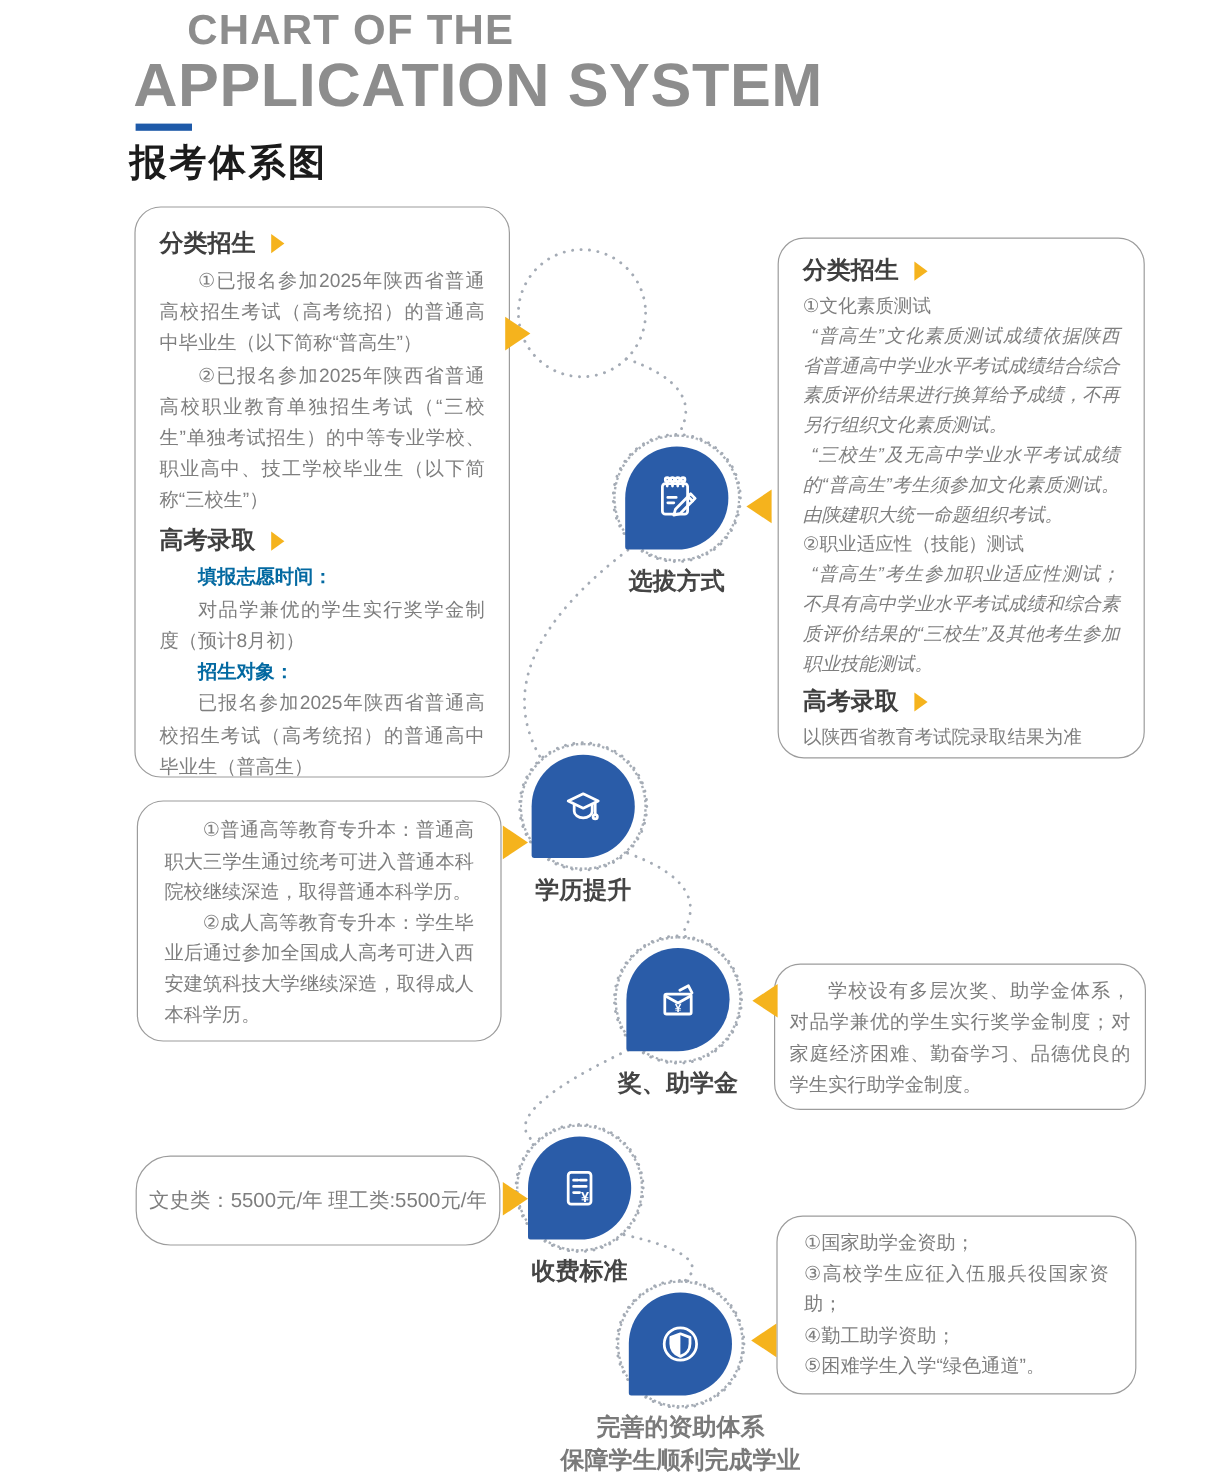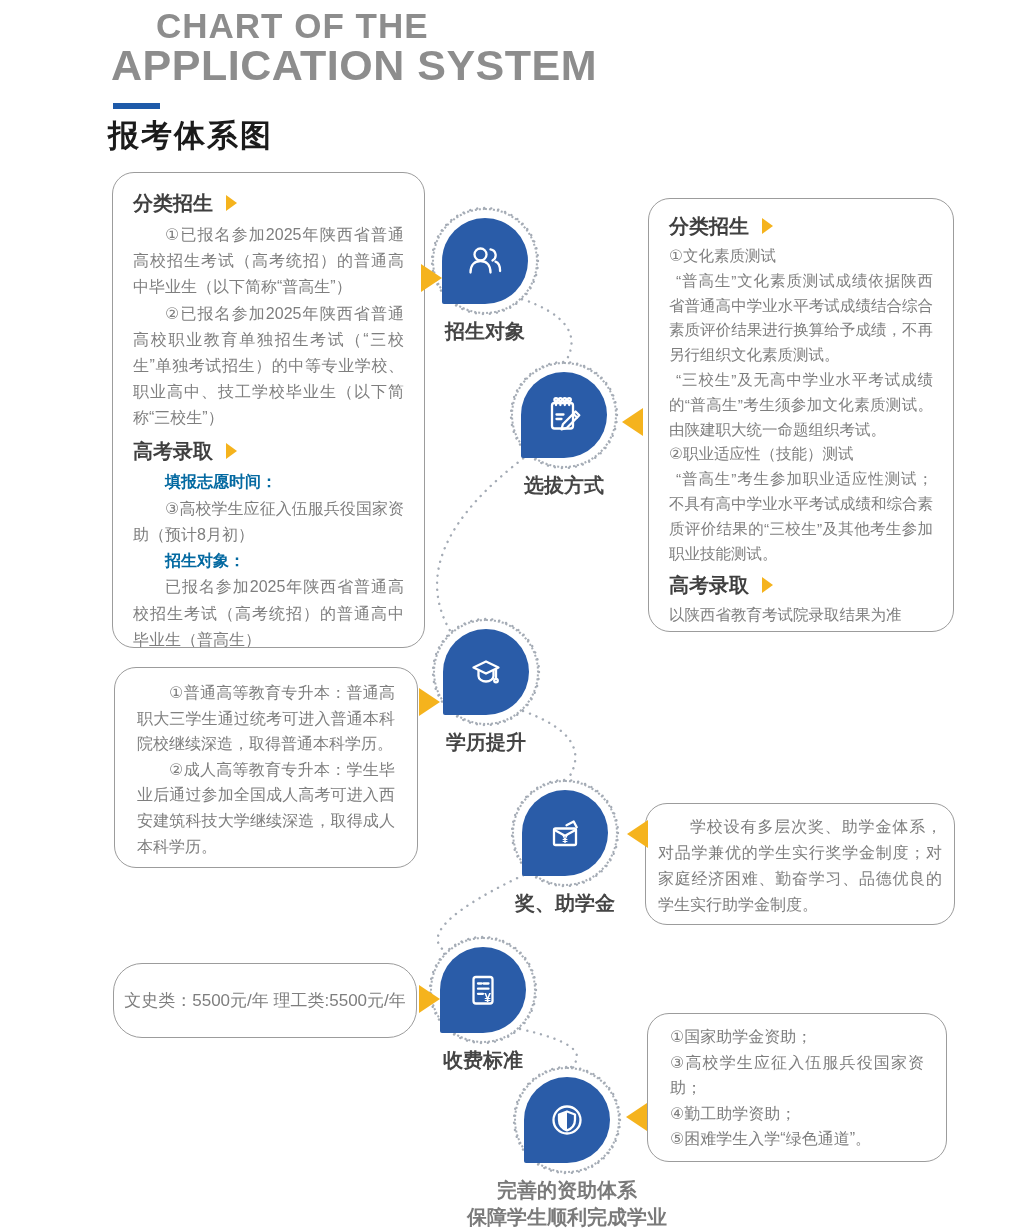--- a/index.html
+++ b/index.html
@@ -2,34 +2,34 @@
 <html><head>
 <meta charset="utf-8">
 <style>
   * { box-sizing: border-box; margin: 0; padding: 0; }
   html,body { background:#ffffff; }
   body { font-family: "Liberation Sans", "DejaVu Sans", sans-serif; }
   #canvas { position:relative; width:1024px; height:1232px; background:#fff; overflow:hidden; }
 
   
   .h-line1 { position:absolute; left:113px; top:6px; font-size:35px; font-weight:bold; color:#8d8d8d; letter-spacing:1px;margin-left:43px; }
-  .h-line2 { position:absolute; left:111px; top:41px; font-size:43px; font-weight:bold; color:#8d8d8d; letter-spacing:0.5px; }
+  .h-line2 { position:absolute; left:111px; top:41px; font-size:51px; font-weight:bold; color:#8d8d8d; letter-spacing:0.5px; }
   .h-bar   { position:absolute; left:113px; top:103px; width:47px; height:6px; background:#1e5aa9; }
   .h-sub   { position:absolute; left:108px; top:115px; font-size:31px; font-weight:bold; color:#1b1b1b; letter-spacing:2px; }
 
   
   #flow-svg { position:absolute; left:0; top:0; z-index:0; pointer-events:none; }
   .dotpath { fill:none; stroke:#a4abb5; stroke-width:2.4; stroke-dasharray:0.1 7; stroke-linecap:round; }
 
   
   .box { position:absolute; z-index:1; background:#fff; border:1.5px solid #9c9c9c; border-radius:22px;
          color:#7e7e7e; font-size:16px; line-height:1.62; text-align:justify; overflow:hidden; }
   .box p { margin:0; }
   .ind2 { text-indent:2em; }
-  .indq { text-indent:0.45em; }
+  .indq { text-indent:0.45em;font-style:italic; }
   .sec-head { display:flex; align-items:center; gap:13px; color:#3f3f3f; font-size:20px; font-weight:bold;
               margin:3px 0 2px 0; text-indent:0; }
   .tri-sm { width:0; height:0; border-left:11px solid #f5b31d; border-top:8px solid transparent; border-bottom:8px solid transparent; }
   .sub-b { font-weight:bold; color:#0369a1; text-indent:2em; }
 
   #box-left1  { left:112px; top:172px; width:313px; height:476px; padding:11px 20px; line-height:1.64; }
   #box-right1 { left:648px; top:198px; width:306px; height:434px; padding:8px 20px;  font-size:15.5px; line-height:1.6; }
   #box-left2  { left:114px; top:667px; width:304px; height:201px; padding:12px 22px; line-height:1.6; }
   #box-right2 { left:645px; top:803px; width:310px; height:122px; padding:10px 12px; }
   #box-left3  { left:113px; top:963px; width:304px; height:75px;  display:flex; align-items:center; justify-content:center;
@@ -96,21 +96,21 @@
       <span>分类招生</span>
       <span class="tri-sm"></span>
     </div>
     <p class="ind2">①已报名参加2025年陕西省普通高校招生考试（高考统招）的普通高中毕业生（以下简称“普高生”）</p>
     <p class="ind2">②已报名参加2025年陕西省普通高校职业教育单独招生考试（“三校生”单独考试招生）的中等专业学校、职业高中、技工学校毕业生（以下简称“三校生”）</p>
     <div class="sec-head">
       <span>高考录取</span>
       <span class="tri-sm"></span>
     </div>
     <p class="sub-b">填报志愿时间：</p>
-    <p class="ind2">③高校学生应征入伍服兵役国家资助（预计8月初）</p>
+    <p class="ind2">对品学兼优的学生实行奖学金制度（预计8月初）</p>
     <p class="sub-b">招生对象：</p>
     <p class="ind2">已报名参加2025年陕西省普通高校招生考试（高考统招）的普通高中毕业生（普高生）</p>
   </div>
 
   <div class="box" id="box-right1">
     <div class="sec-head">
       <span>分类招生</span>
       <span class="tri-sm"></span>
     </div>
     <p>①文化素质测试</p>
@@ -138,32 +138,20 @@
     <p>文史类：5500元/年  理工类:5500元/年</p>
   </div>
 
   <div class="box" id="box-right3">
     <p>①国家助学金资助；</p>
     <p>③高校学生应征入伍服兵役国家资助；</p>
     <p>④勤工助学资助；</p>
     <p>⑤困难学生入学“绿色通道”。</p>
   </div>
 
-  <div class="node" id="node-1">
-    <div class="dot-ring"></div>
-    <div class="blob">
-      <svg class="ico" viewBox="0 0 48 48">
-        <circle cx="19.5" cy="17.5" r="6"></circle>
-        <path d="M9.5 35.5 c0-8 4.5-11.5 10-11.5 c5.5 0 10 3.5 10 11.5"></path>
-        <path d="M29.5 12.3 a6 6 0 0 1 2 11.2"></path>
-        <path d="M34.5 24.7 c3.5 1.2 4.6 4.8 4.6 9.3"></path>
-      </svg>
-    </div>
-    <div class="node-label">招生对象</div>
-  </div>
 
   <div class="node" id="node-2">
     <div class="dot-ring"></div>
     <div class="blob">
       <svg class="ico" viewBox="0 0 48 48">
         <rect x="12" y="12" width="21" height="25.5" rx="2.5"></rect>
         <circle cx="16" cy="8.7" r="1.6"></circle>
           <line x1="16" y1="10.3" x2="16" y2="14"></line>
         <circle cx="20.4" cy="8.7" r="1.6"></circle>
           <line x1="20.4" y1="10.3" x2="20.4" y2="14"></line>

